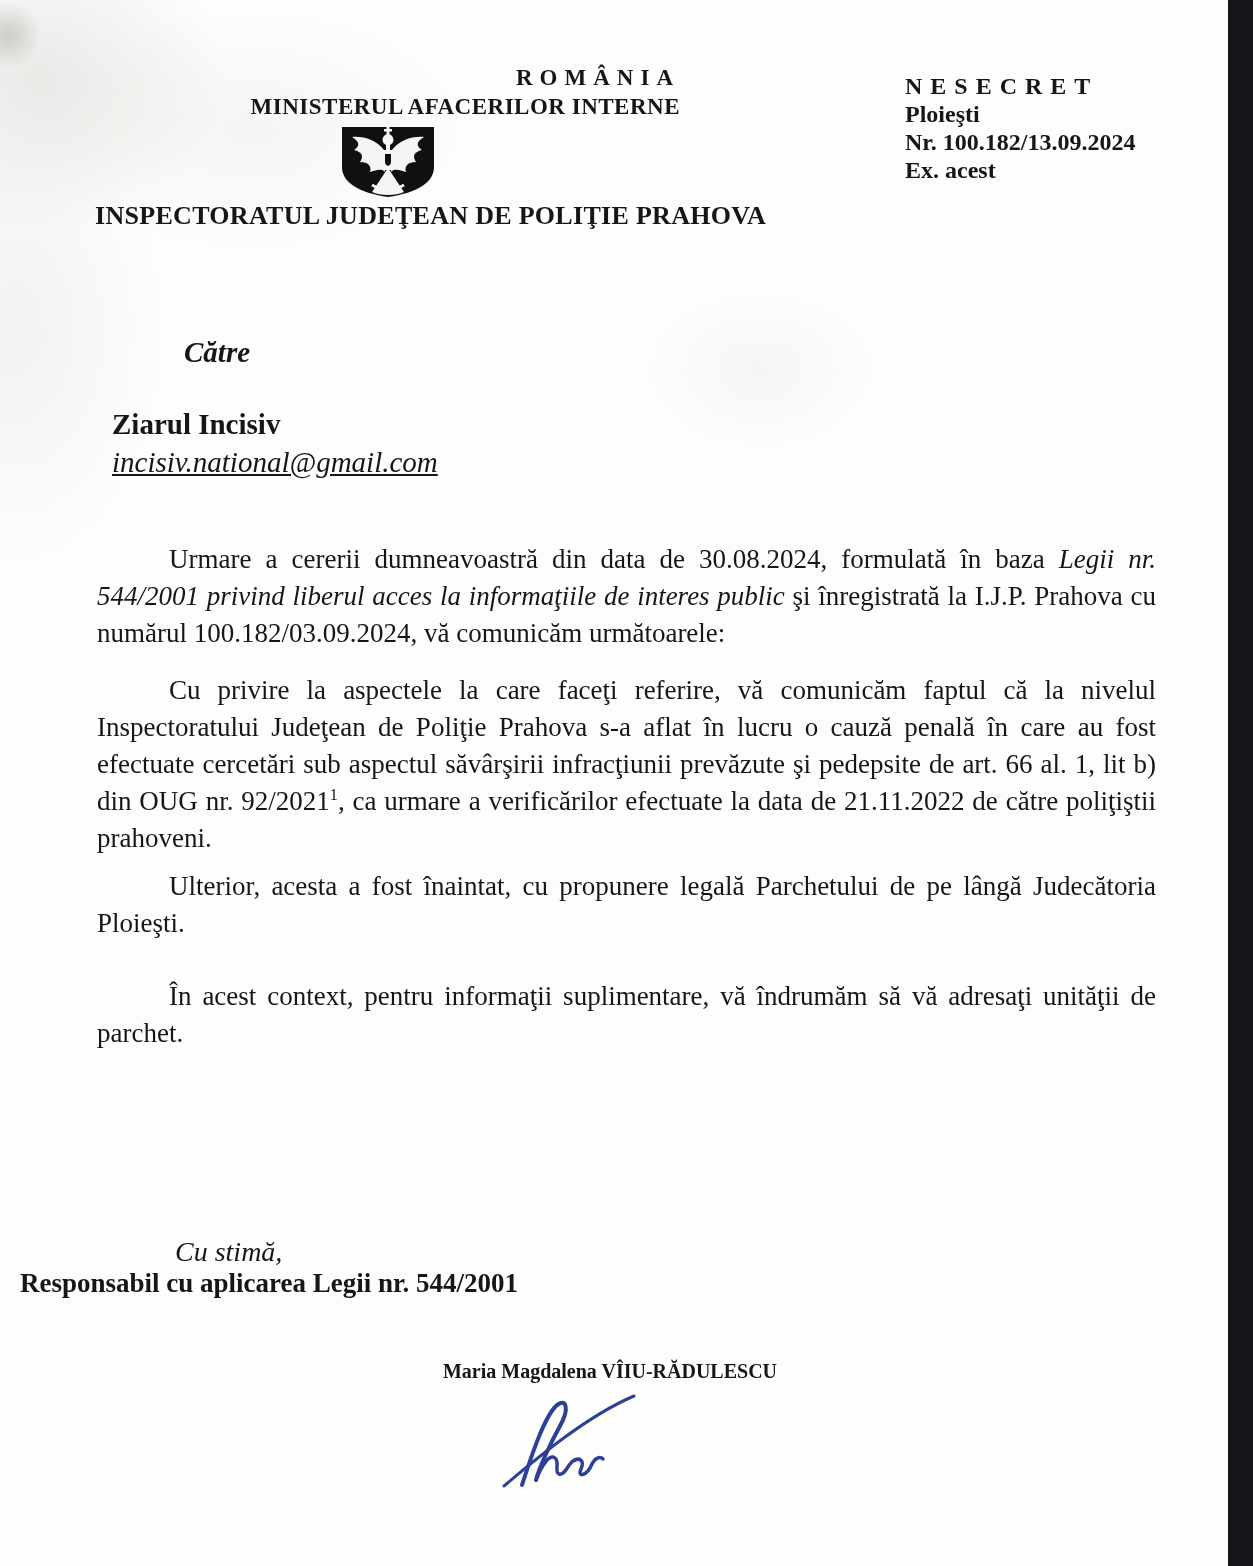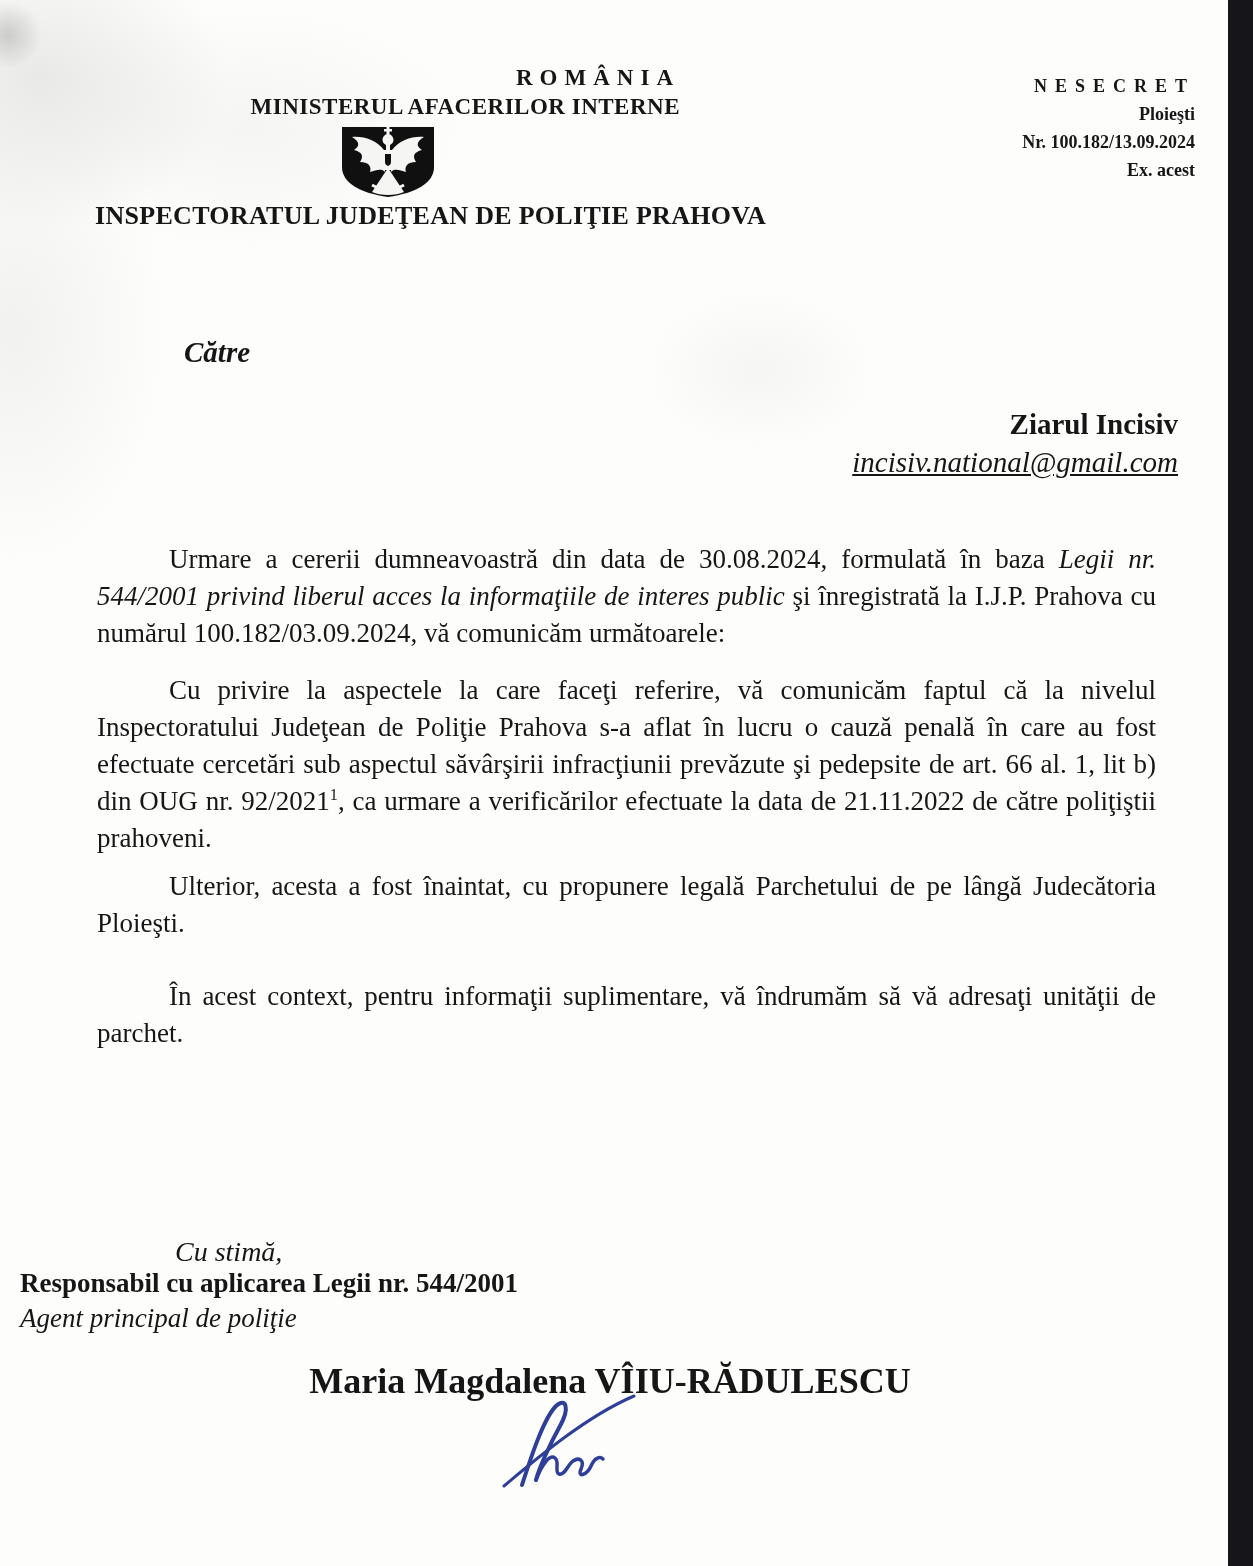--- a/index.html
+++ b/index.html
@@ -16,42 +16,42 @@
     color:#161616;
   }
   .scan-bar{position:absolute;top:0;right:0;width:25px;height:1566px;background:#15151a;}
   
   .hdr-left{position:absolute;left:95px;top:65px;width:585px;text-align:right;}
   .hl1{font-weight:bold;font-size:23px;letter-spacing:7px;}
   .hl2{font-weight:bold;font-size:23px;letter-spacing:0.5px;margin-top:3px;}
   .emblem{margin:2px auto 0 auto;width:104px;height:78px;display:block;}
   .hl3{font-weight:bold;font-size:26px;letter-spacing:0.3px;margin-top:1px;white-space:nowrap;}
   
-  .hdr-right{position:absolute;left:905px;top:72px;width:290px;text-align:right;font-weight:bold;font-size:18px;line-height:28px;}
+  .hdr-right{position:absolute;left:905px;top:72px;width:290px;text-align:left;font-weight:bold;font-size:24px;line-height:28px;}
   .hr1{letter-spacing:8px;}
   
   .salutation{position:absolute;left:184px;top:336px;font-size:29px;font-weight:bold;font-style:italic;}
-  .recipient{position:absolute;left:88px;top:405px;width:1090px;text-align:right;line-height:38px;}
+  .recipient{position:absolute;left:112px;top:405px;width:1090px;text-align:left;line-height:38px;}
   .rec-name{font-size:29px;font-weight:bold;}
   .rec-email{font-size:29px;font-style:italic;text-decoration:underline;}
   
   .body-text{position:absolute;left:97px;top:541px;width:1059px;font-size:27px;line-height:37px;text-align:justify;}
   .body-text p{margin:0;text-indent:72px;}
   .p1{margin-bottom:20px !important;}
   .p2{margin-bottom:11px !important;}
   .p3{margin-bottom:36px !important;}
   .p4{margin-bottom:31px !important;}
   .p5{font-style:italic;}
   sup{font-size:0.6em;vertical-align:super;line-height:0;}
   
   .closing-sal{position:absolute;left:175px;top:1236px;font-size:28px;font-style:italic;}
   .closing-roles{position:absolute;left:20px;top:1266px;width:1180px;text-align:left;line-height:35px;}
   .role-bold{font-size:27px;font-weight:bold;}
   .role-italic{font-size:27px;font-style:italic;}
-  .closing-name{position:absolute;left:20px;top:1360px;width:1180px;text-align:center;font-size:36px;font-weight:bold;}
+  .closing-name{position:absolute;left:20px;top:1360px;width:1180px;text-align:center;font-size:20px;font-weight:bold;}
   .signature{position:absolute;left:492px;top:1388px;width:150px;height:105px;}
 </style>
 </head>
 <body>
 
 <div class="page">
   <div class="scan-bar"></div>
 
   <div class="hdr-left">
     <div class="hl1">ROMÂNIA</div>
@@ -89,21 +89,20 @@
     <p class="p1"><span>Urmare a cererii dumneavoastră din data de 30.08.2024, formulată în baza </span><em>Legii nr. 544/2001 privind liberul acces la informaţiile de interes public</em><span> şi înregistrată la I.J.P. Prahova cu numărul 100.182/03.09.2024, vă comunicăm următoarele:</span></p>
     <p class="p2"><span>Cu privire la aspectele la care faceţi referire, vă comunicăm faptul că la nivelul Inspectoratului Judeţean de Poliţie Prahova s-a aflat în lucru o cauză penală în care au fost efectuate cercetări sub aspectul săvârşirii infracţiunii prevăzute şi pedepsite de art. 66 al. 1, lit b) din OUG nr. 92/2021</span><sup>1</sup><span>, ca urmare a verificărilor efectuate la data de 21.11.2022 de către poliţiştii prahoveni.</span></p>
     <p class="p3">Ulterior, acesta a fost înaintat, cu propunere legală Parchetului de pe lângă Judecătoria Ploieşti.</p>
     <p class="p4">În acest context, pentru informaţii suplimentare, vă îndrumăm să vă adresaţi unităţii de parchet.</p>
   </div>
 
   <div class="closing-sal">Cu stimă,</div>
 
   <div class="closing-roles">
     <div class="role-bold">Responsabil cu aplicarea Legii nr. 544/2001</div>
-    <div class="role-italic">Agent principal de poliţie</div>
   </div>
 
   <div class="closing-name">Maria Magdalena VÎIU-RĂDULESCU</div>
 
   <svg class="signature" viewBox="0 0 150 105" xmlns="http://www.w3.org/2000/svg">
     <g stroke="#2e3f98" fill="none" stroke-linecap="round">
       <path d="M12,98 C45,70 95,28 142,8" stroke-width="3"></path>
       <path d="M30,97 C40,66 52,30 64,18 C74,9 78,20 68,38 C58,56 47,80 44,92" stroke-width="4"></path>
       <path d="M44,92 C50,76 58,66 63,70 C68,74 62,84 67,86 C73,88 76,76 81,73 C87,69 93,72 89,81 C85,90 95,88 100,76 C103,70 108,68 111,71" stroke-width="3.5"></path>
     </g>

